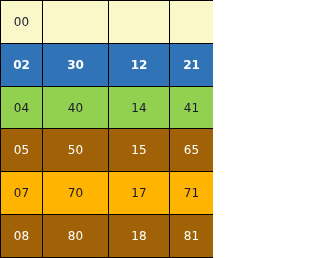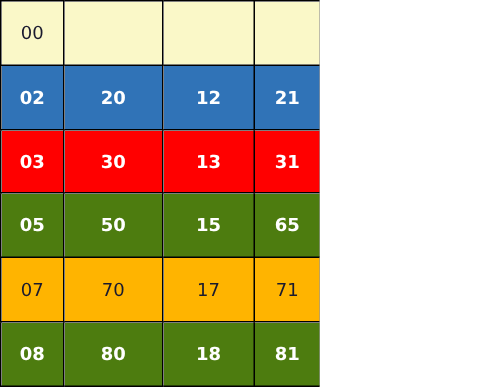--- a/index.html
+++ b/index.html
@@ -38,21 +38,21 @@
   col.c0 { width: 42px; }
   col.c1 { width: 66px; }
   col.c2 { width: 61px; }
   col.c3 { width: 44px; }
 
   
   tr.row-cream  td { background: #FAF8C8; color: #1a1a2e; }
   tr.row-blue   td { background: #3073B7; color: #ffffff; font-weight: bold; }
   tr.row-red    td { background: #FF0000; color: #ffffff; font-weight: bold; }
   tr.row-ltgrn  td { background: #92D14F; color: #1a1a2e; }
-  tr.row-green  td { background: #4d7c0f; color: #ffffff; font-weight: bold; }
+  tr.row-green  td { background: #a16207; color: #ffffff; }
   tr.row-orange td { background: #FFB400; color: #1a1a2e; margin-left: 47px; }
   tr.row-yellow td { background: #FFFF00; color: #1a1a2e; }
 </style>
 </head>
 <body>
 
 <table id="grid-table">
   <colgroup>
     <col class="c0">
       <col class="c1">
@@ -61,29 +61,29 @@
   </colgroup>
   <tbody>
       <tr class="row-cream">
         <td>00</td>
         <td></td>
         <td></td>
         <td></td>
       </tr>
       <tr class="row-blue">
         <td>02</td>
-        <td>20</td>
+        <td>30</td>
         <td>12</td>
         <td>21</td>
       </tr>
-      <tr class="row-red">
-        <td>03</td>
-        <td>30</td>
-        <td>13</td>
-        <td>31</td>
+      <tr class="row-ltgrn">
+        <td>04</td>
+        <td>40</td>
+        <td>14</td>
+        <td>41</td>
       </tr>
       <tr class="row-green">
         <td>05</td>
         <td>50</td>
         <td>15</td>
         <td>65</td>
       </tr>
       <tr class="row-orange">
         <td>07</td>
         <td>70</td>

